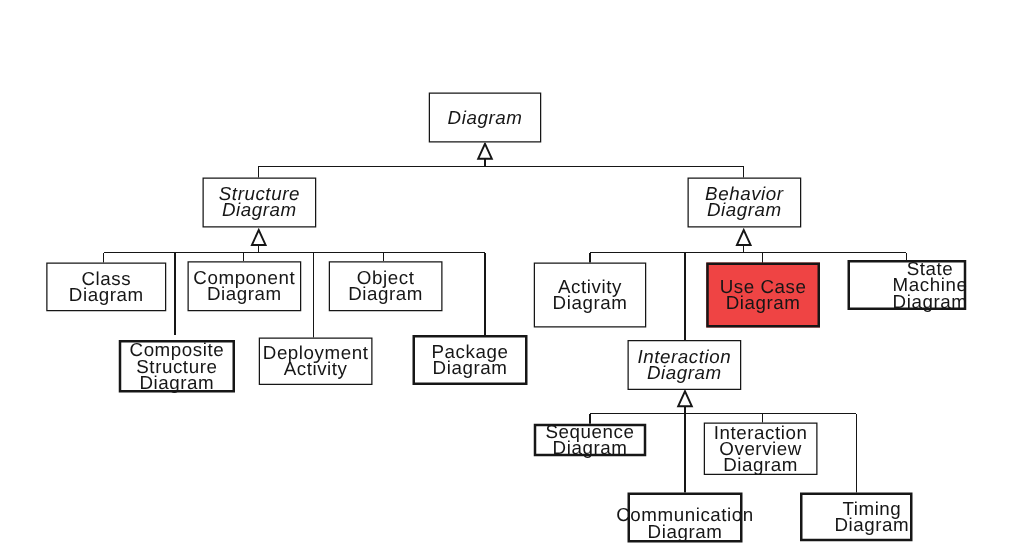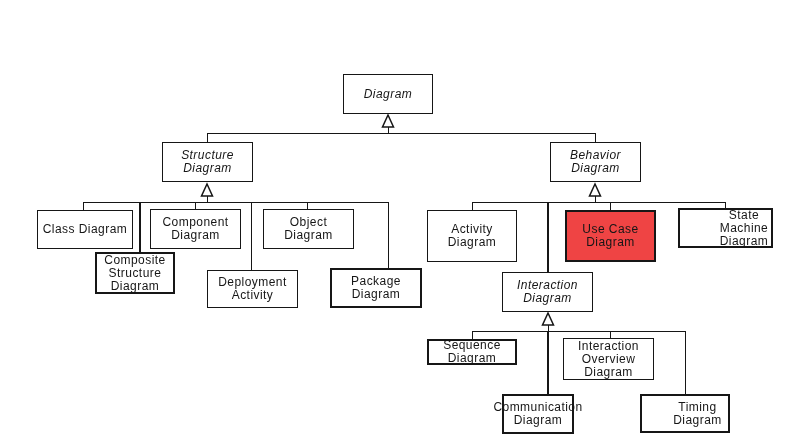--- a/index.html
+++ b/index.html
@@ -21,21 +21,21 @@
     box-sizing: border-box;
     border: 1px solid #161616;
     background: #ffffff;
     display: flex;
     align-items: center;
     justify-content: center;
     text-align: center;
   }
   .node .label {
     white-space: pre-line;
-    font-size: 12px;
+    font-size: 15px;
     line-height: 13px;
     letter-spacing: 0.45px;
     color: #161616;
   }
   .node.abstract .label { font-style: italic; }
 </style>
 </head>
 <body>
 
 <div id="canvas">
@@ -85,21 +85,21 @@
         <span class="label" style="color: rgb(22, 22, 22);">Class Diagram</span>
       </div>
       <div class="node" style="left: 150px; top: 209px; width: 91px; height: 40px; border-width: 1px; border-color: rgb(22, 22, 22); background: rgb(255, 255, 255);">
         <span class="label" style="color: rgb(22, 22, 22);">Component
 Diagram</span>
       </div>
       <div class="node" style="left: 263px; top: 209px; width: 91px; height: 40px; border-width: 1px; border-color: rgb(22, 22, 22); background: rgb(255, 255, 255); justify-content: center;">
         <span class="label" style="color: rgb(22, 22, 22);">Object
 Diagram</span>
       </div>
-      <div class="node" style="left: 95px; top: 252px; width: 80px; height: 42px; border-width: 2px; border-color: rgb(22, 22, 22); background: rgb(255, 255, 255);">
+      <div class="node" style="left: 95px; top: 272px; width: 93px; height: 42px; border-width: 2px; border-color: rgb(22, 22, 22); background: rgb(255, 255, 255);">
         <span class="label" style="color: rgb(22, 22, 22);">Composite
 Structure
 Diagram</span>
       </div>
       <div class="node" style="left: 207px; top: 270px; width: 91px; height: 38px; border-width: 1px; border-color: rgb(22, 22, 22); background: rgb(255, 255, 255);">
         <span class="label" style="color: rgb(22, 22, 22);">Deployment
 Activity</span>
       </div>
       <div class="node" style="left: 330px; top: 268px; width: 92px; height: 40px; border-width: 2px; border-color: rgb(22, 22, 22); background: rgb(255, 255, 255);">
         <span class="label" style="color: rgb(22, 22, 22);">Package
@@ -123,21 +123,21 @@
       </div>
       <div class="node" style="left: 427px; top: 339px; width: 90px; height: 26px; border-width: 2px; border-color: rgb(22, 22, 22); background: rgb(255, 255, 255);">
         <span class="label" style="color: rgb(22, 22, 22);">Sequence
 Diagram</span>
       </div>
       <div class="node" style="left: 563px; top: 338px; width: 91px; height: 42px; border-width: 1px; border-color: rgb(22, 22, 22); background: rgb(255, 255, 255);">
         <span class="label" style="color: rgb(22, 22, 22);">Interaction
 Overview
 Diagram</span>
       </div>
-      <div class="node" style="left: 502px; top: 394px; width: 72px; height: 40px; border-width: 2px; border-color: rgb(22, 22, 22); background: rgb(255, 255, 255);">
+      <div class="node" style="left: 502px; top: 394px; width: 92px; height: 40px; border-width: 2px; border-color: rgb(22, 22, 22); background: rgb(255, 255, 255); align-items: flex-end;">
         <span class="label" style="color: rgb(22, 22, 22);">Communication
 Diagram</span>
       </div>
       <div class="node" style="left: 640px; top: 394px; width: 90px; height: 39px; border-width: 2px; border-color: rgb(22, 22, 22); background: rgb(255, 255, 255);">
         <span class="label" style="color: rgb(22, 22, 22); margin-left: 25px;">Timing
 Diagram</span>
       </div>
     </div>
 </div>
 

